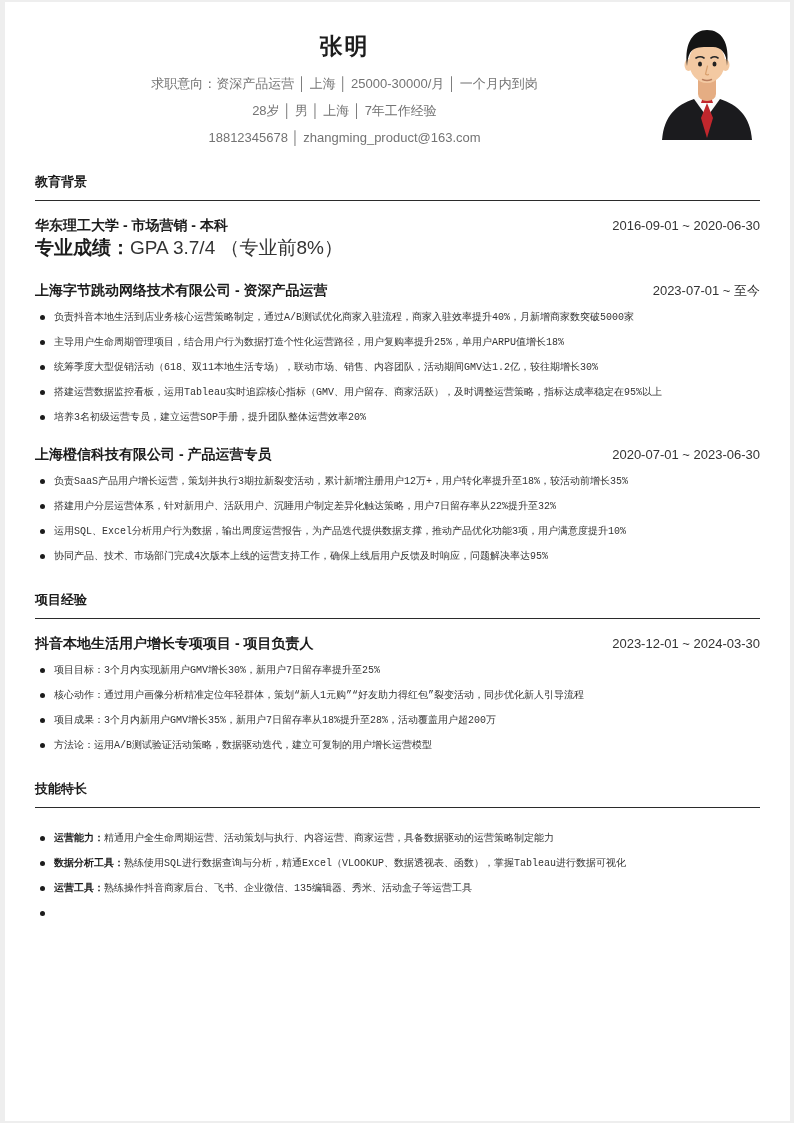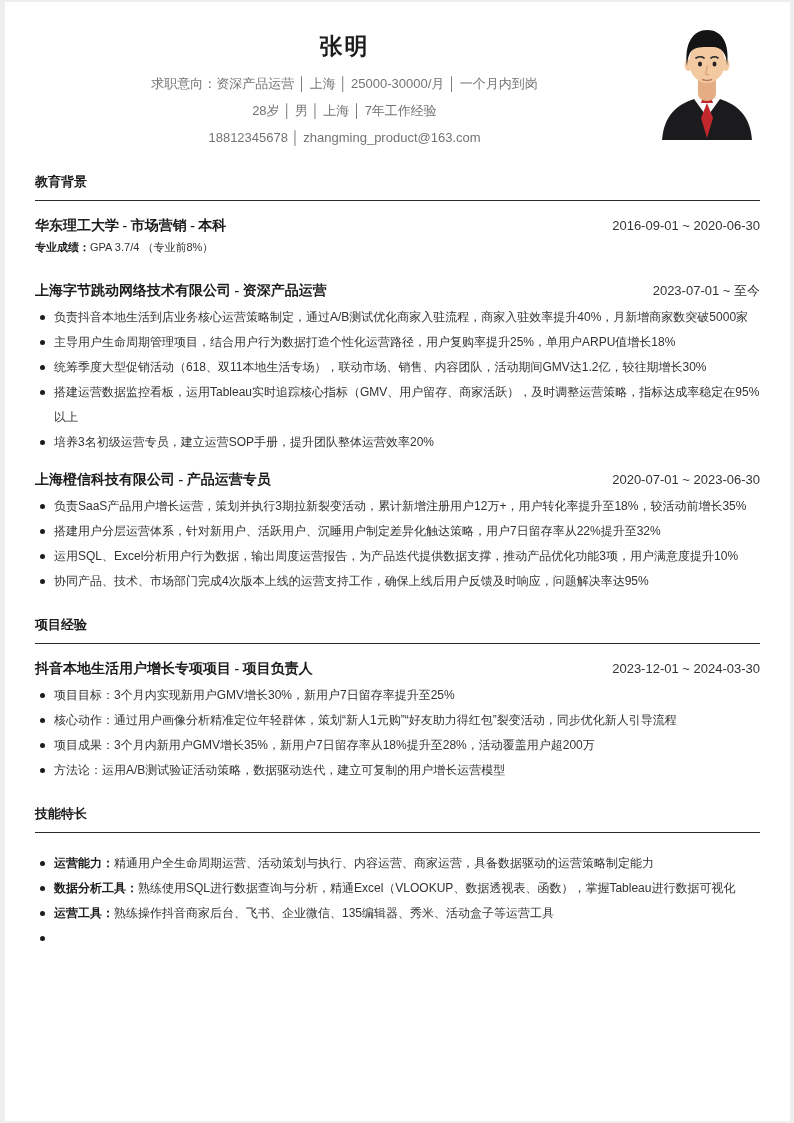--- a/index.html
+++ b/index.html
@@ -14,26 +14,26 @@
   .header-main { flex:1 1 auto; text-align:center; padding-top:10px; }
   .name { font-size:23px; font-weight:bold; color:#1c1c1c; letter-spacing:2px; line-height:28px; margin-bottom:10px; }
   .info { font-size:13px; line-height:27px; color:#737373; }
   .photo { flex:0 0 106px; width:106px; height:120px; margin-top:-2px; }
   .photo svg { width:100%; height:100%; display:block; }
   
   section { margin-top:22px; }
   .sec-title { font-size:13px; font-weight:bold; color:#1c1c1c; padding-bottom:9px; border-bottom:1px solid #2b2b2b; }
   .entry { margin-top:16px; }
   .entry-head { display:flex; justify-content:space-between; align-items:baseline; }
-  .entry-title { font-size:14px; font-weight:bold; color:#1c1c1c;font-family:Liberation Serif, serif; }
+  .entry-title { font-size:14px; font-weight:bold; color:#1c1c1c; }
   .entry-date { font-size:13px; color:#333333; white-space:nowrap; }
-  .labeled { font-size:11px; line-height:25px; }
+  .labeled { font-size:19px; line-height:25px; }
   .labeled b, .bullets b { color:#1c1c1c; }
   ul.bullets { list-style:none; margin-top:5px; }
-  ul.bullets li { position:relative; font-size:12px; line-height:25px; padding-left:19px; color:#333333; }
+  ul.bullets li { position:relative; font-size:10px; line-height:25px; padding-left:19px; color:#333333;font-family:Liberation Mono, monospace; }
   ul.bullets li::before { content:""; position:absolute; left:5px; top:10px; width:5px; height:5px; border-radius:50%; background:#1c1c1c; }
 </style>
 </head>
 <body>
 
 <div class="page">
 
   <header class="header">
     <div class="header-main">
       <h1 class="name">张明</h1>

